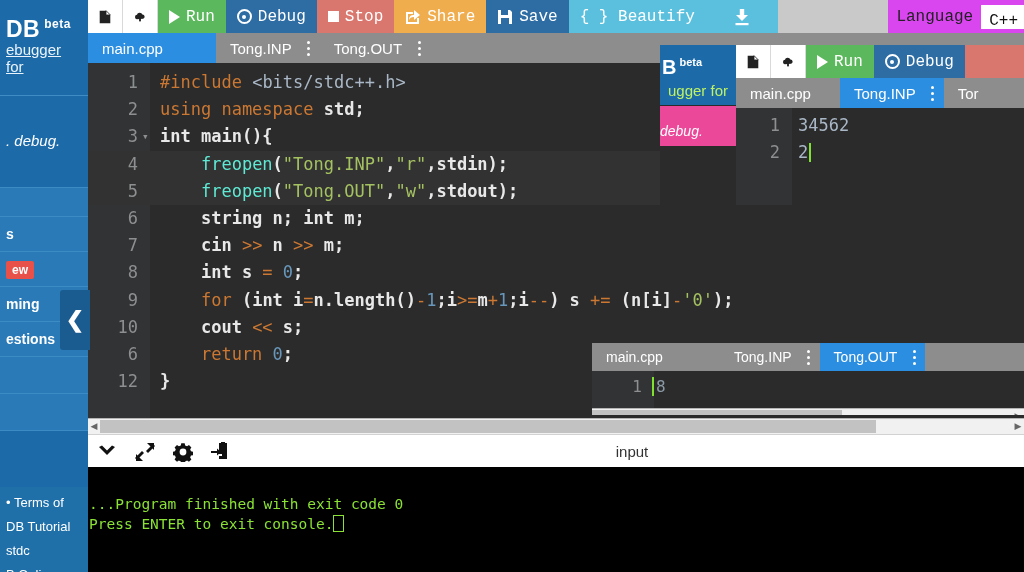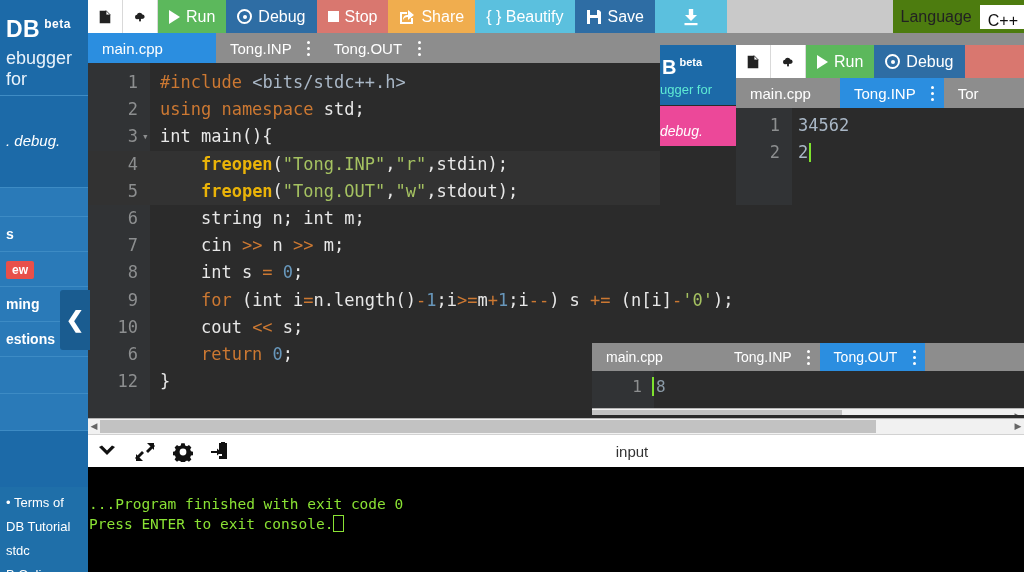--- a/index.html
+++ b/index.html
@@ -10,21 +10,21 @@
     -webkit-font-smoothing:antialiased;
   }
   .abs{position:absolute;}
 
   
   #left-sidebar{left:0;top:0;width:88px;height:572px;background:#2a7ab8;overflow:hidden;}
   .sb-block{box-sizing:border-box;padding:0 6px;color:#ffffff;position:relative;}
   .sb-hero{background:#1c6aa8;height:95px;padding-top:18px;}
   .sb-hero .logo{font-size:23px;font-weight:bold;letter-spacing:.5px;line-height:1;}
   .sb-hero .logo sup{font-size:12px;font-weight:bold;margin-left:4px;vertical-align:super;}
-  .sb-hero .sub{font-size:18px;margin-top:7px;color:#eaf3fb;}
+  .sb-hero .sub{font-size:15px;color:#eaf3fb;text-decoration:underline;}
   .sb-hero2{background:#1c6aa8;height:92px;border-top:1px solid #3f8cc4;}
   .sb-hero2 .it{font-size:15px;font-style:italic;padding-top:36px;color:#fff;}
   .sb-row{height:35px;line-height:35px;font-size:14px;font-weight:bold;border-top:1px solid #3d8bc4;background:#2a7ab8;}
   .sb-pill{display:inline-block;background:#e8504a;color:#fff;font-size:12px;font-weight:bold;
            padding:2px 6px;border-radius:2px;line-height:14px;}
   .sb-gap{background:#2a7ab8;border-top:1px solid #3d8bc4;}
   .sb-dark{background:#1c6aa8;}
   .sb-foot{background:#1f6fa9;}
   .sb-foot .fl{font-size:13px;line-height:24px;color:#ffffff;white-space:nowrap;}
   .sb-collapse{
@@ -35,21 +35,21 @@
 
   
   #sidebar-frag{left:573px;top:333px;width:22px;height:98px;background:#1c6aa8;overflow:hidden;}
   #sidebar-frag .ft{color:#cfe3f3;font-size:12px;line-height:12px;padding-top:29px;padding-left:1px;}
   #sidebar-frag .ftop{color:#cfe3f3;font-size:11px;line-height:10px;padding-left:2px;padding-top:2px;}
   #sidebar-frag .fdiv{position:absolute;left:0;bottom:22px;width:100%;height:1px;background:#3d8bc4;}
 
   
   #main-window{left:88px;top:0;width:936px;height:572px;background:#2b2b2b;}
 
-  .toolbar{position:absolute;left:0;top:0;height:33px;width:936px;background:#4d7c0f;display:flex;align-items:stretch;}
+  .toolbar{position:absolute;left:0;top:0;height:33px;width:936px;background:#d946ef;display:flex;align-items:stretch;font-family:Liberation Mono, monospace;}
   .tb-btn{display:flex;align-items:center;justify-content:center;color:#fff;font-size:16px;font-weight:normal;
           padding:0 11px;gap:6px;box-sizing:border-box;}
   .tb-iconbox{background:#ffffff;width:35px;display:flex;align-items:center;justify-content:center;border-right:1px solid #d9d9d9;}
   .tb-run{background:#5cb85c;}
   .tb-debug{background:#2e6da4;}
   .tb-stop{background:#d9776f;}
   .tb-share{background:#f0ad4e;}
   .tb-save{background:#2e6da4;}
   .tb-beautify{background:#5bc0de;}
   .tb-download{background:#5bc0de;width:72px;}
@@ -79,22 +79,22 @@
   .gutter-bg{position:absolute;left:0;top:0;bottom:0;width:62px;background:#313335;}
   .cline{position:relative;height:27.2px;line-height:27.2px;white-space:pre;}
   .cline.hl{background:#323232;}
   .ln{position:absolute;left:0;width:50px;text-align:right;color:#8d8f90;}
   .code{position:absolute;left:72px;}
   .fold{position:absolute;left:54px;color:#8d8f90;font-size:11px;}
 
   .t-pre{color:#cc7832;}
   .t-inc{color:#a9b7c6;}
   .t-kw{color:#cc7832;}
-  .t-txt{color:#e8e8e8;}
-  .t-fn{color:#eab308;font-weight:bold;}
+  .t-txt{color:#e8e8e8;font-weight:bold;}
+  .t-fn{color:#5eead4;}
   .t-str{color:#a5c261;}
   .t-num{color:#6897bb;}
   .t-op{color:#cc7832;}
 
   
   .hscroll{position:absolute;height:15px;background:#f1f1f1;border-top:1px solid #b5b5b5;}
   .hscroll .thumb{position:absolute;top:1px;height:13px;background:#c2c2c2;}
   .hscroll .arr{position:absolute;top:0;width:12px;height:15px;color:#666;font-size:9px;line-height:15px;text-align:center;}
 
   
@@ -104,21 +104,21 @@
   .console{position:absolute;background:#000;overflow:hidden;
            font-family:"DejaVu Sans Mono", monospace;font-size:14.5px;color:#8ae234;line-height:20px;padding:27px 0 0 0;}
   .console .cl{padding-left:1px;white-space:pre;}
   .cursor-box{display:inline-block;width:9px;height:15px;border:1px solid #8ae234;vertical-align:-3px;}
 
   
   #win2{left:660px;top:45px;width:364px;height:160px;background:#2b2b2b;overflow:hidden;}
   #win2 .w2-sbhero{position:absolute;left:0;top:0;width:76px;height:60px;background:#1c6aa8;color:#fff;overflow:hidden;}
   #win2 .w2-sbhero .lg{font-size:20px;font-weight:bold;padding:12px 0 0 2px;line-height:1;}
   #win2 .w2-sbhero .lg sup{font-size:11px;margin-left:3px;}
-  #win2 .w2-sbhero .sb2{font-size:13px;padding:5px 0 0 0;color:#5eead4;}
+  #win2 .w2-sbhero .sb2{font-size:15px;padding:5px 0 0 0;color:#bef264;text-align:center;}
   #win2 .w2-sbhero2{position:absolute;left:0;top:61px;width:76px;height:40px;background:#ec4899;color:#fff;overflow:hidden;}
   #win2 .w2-sbhero2 .it{font-size:14px;font-style:italic;padding-top:17px;}
 
   
   #win3{left:592px;top:339px;width:432px;height:76px;background:#2b2b2b;overflow:hidden;}
 </style>
 </head>
 <body>
 
 <div class="abs" id="left-sidebar">
@@ -199,30 +199,30 @@
       <span class="sq"></span>
       <span>Stop</span>
     </div>
     <div class="tb-btn tb-share">
       <svg width="16" height="16" viewBox="0 0 16 16" aria-hidden="true">
         <path d="M1 3 h7 v2 h-5 v8 h9 v-4 h2 v6 h-13 z" fill="#fff"></path>
         <path d="M9 1 l6 5 l-6 5 v-3 c-3 0 -4 1 -5 3 c0 -4 2 -5 5 -5 z" fill="#fff"></path>
       </svg>
       <span>Share</span>
     </div>
-    <div class="tb-btn tb-beautify">
-      <span>{ } Beautify</span>
-    </div>
     <div class="tb-btn tb-save">
       <svg width="16" height="16" viewBox="0 0 16 16" aria-hidden="true">
         <path d="M1 1 h12 l2 2 v12 h-14 z" fill="#fff"></path>
         <rect x="4" y="1" width="7" height="5" fill="#2e6da4"></rect>
         <rect x="4" y="9" width="8" height="6" fill="#2e6da4"></rect>
       </svg>
       <span>Save</span>
+    </div>
+    <div class="tb-btn tb-beautify">
+      <span>{ } Beautify</span>
     </div>
     <div class="tb-btn tb-download">
       <svg width="18" height="18" viewBox="0 0 18 18" aria-hidden="true">
         <rect x="6.8" y="1" width="4.4" height="7" fill="#fff"></rect>
         <path d="M3 7 h12 l-6 6 z" fill="#fff"></path>
         <rect x="2.5" y="15" width="13" height="2.2" fill="#fff"></rect>
       </svg>
     </div>
     <div class="tb-spacer"></div>
     <div class="tb-lang">

